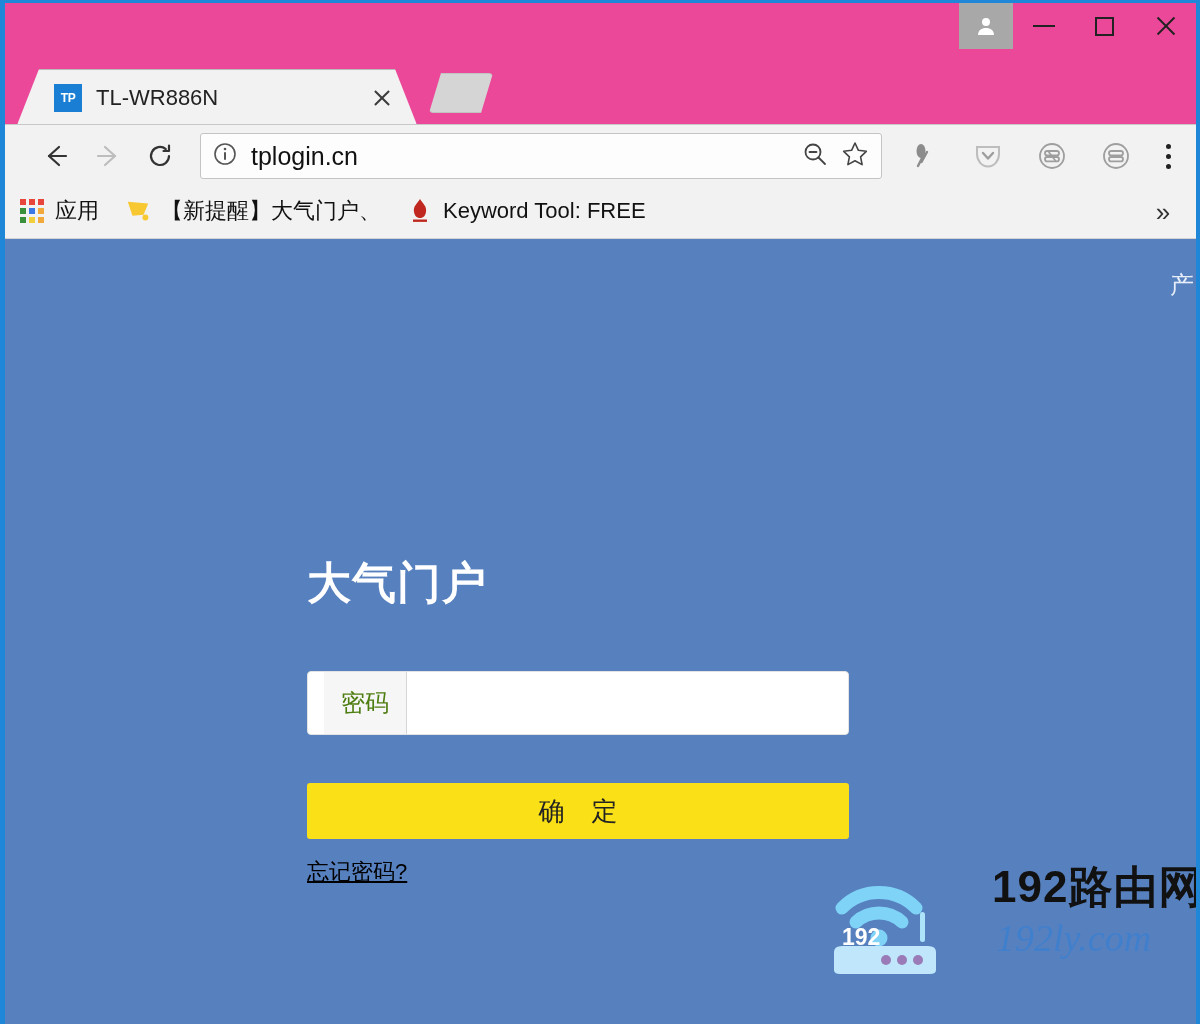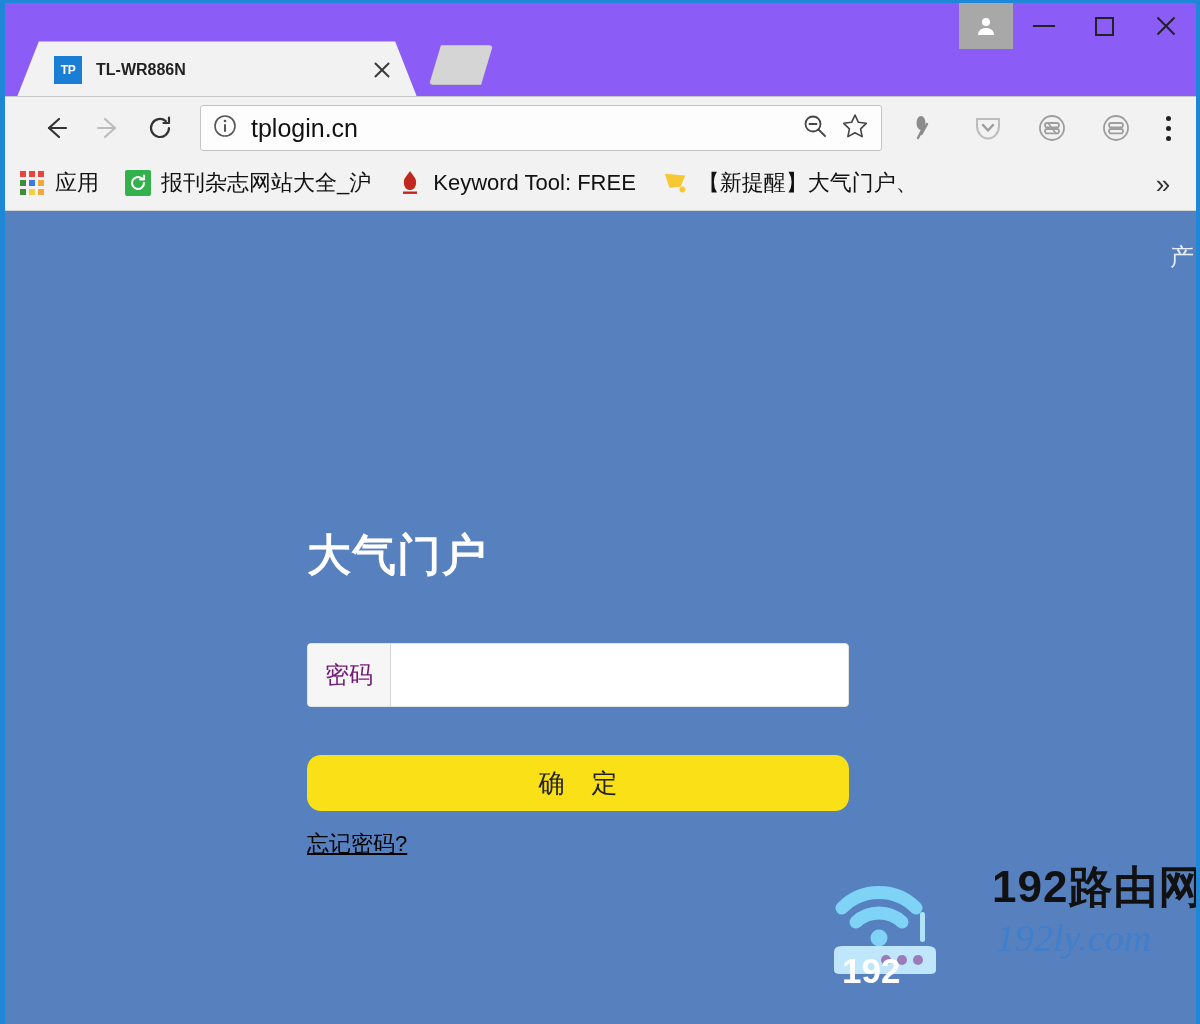--- a/index.html
+++ b/index.html
@@ -30,22 +30,22 @@
     border-right: 4px solid #1f87d8;
     box-sizing: border-box;
     background: #f2f2f2;
     display: flex;
     flex-direction: column;
   }
 
   
   .tabstrip {
     position: relative;
-    height: 94px;
-    background: #8b5cf6;
+    height: 122px;
+    background: #ec4899;
     flex: 0 0 auto;
   }
 
   .win-controls {
     position: absolute;
     right: 0; top: 0;
     height: 46px;
     display: flex;
     align-items: stretch;
   }
@@ -103,26 +103,25 @@
     width: 28px; height: 28px;
     background: #1a7fd4;
     display: flex; align-items: center; justify-content: center;
     flex: 0 0 auto;
   }
   .tab-favicon span {
     color: #fff; font-size: 12px; font-weight: bold; letter-spacing: -0.5px;
   }
   .tab-title {
     margin-left: 14px;
-    font-size: 16px;
+    font-size: 22px;
     color: #222;
     white-space: nowrap;
     overflow: hidden;
     flex: 1 1 auto;
-    font-weight: bold;
   }
   .tab-close {
     width: 40px; height: 40px;
     margin-right: 14px;
     position: relative;
     flex: 0 0 auto;
   }
   .tab-close:before, .tab-close:after {
     content:""; position:absolute; left:10px; top:19px;
     width:20px; height:2px; background:#3a3a3a;
@@ -264,43 +263,44 @@
     border: 1px solid #e3e3e3;
     box-sizing: border-box;
   }
   .pwd-label {
     width: 82px;
     background: #f6f6f6;
     display: flex;
     align-items: center;
     justify-content: center;
     font-size: 24px;
-    color: #701a75;
+    color: #4d7c0f;
     border-right: 1px solid #d6d6d6;
     flex: 0 0 auto;
+    margin-left: 16px;
   }
   .pwd-input {
     flex: 1 1 auto;
     border: none;
     outline: none;
     padding: 0 18px;
     font-size: 24px;
     color: #333;
     background: #fff;
     font-family: "Liberation Sans", "DejaVu Sans", sans-serif;
   }
   .pwd-input::placeholder { color: #a9a9a9; }
   .submit-btn {
     display: block;
     width: 100%;
     height: 56px;
     margin-top: 48px;
     background: #fae017;
     border: none;
-    border-radius: 14px;
+    border-radius: 3px;
     font-size: 26px;
     color: #222;
     letter-spacing: 10px;
     text-indent: 10px;
     cursor: pointer;
     font-family: "Liberation Sans", "DejaVu Sans", sans-serif;
   }
   .forgot-link {
     display: inline-block;
     margin-top: 18px;
@@ -339,25 +339,24 @@
     font-size: 38px;
     color: #2f7fd8;
     opacity: .55;
     font-style: italic;
     white-space: nowrap;
     font-family: "Liberation Serif", serif;
   }
   .wm-badge {
     position: absolute;
     left: 28px; top: 66px;
-    font-size: 35px;
+    font-size: 23px;
     font-weight: bold;
     color: #ffffff;
     letter-spacing: 0px;
-    margin-top: 27px;
   }
 </style>
 </head>
 <body>
 
 <div id="app">
   <div class="browser-window">
 
     <div class="tabstrip">
 
@@ -489,49 +488,39 @@
               <i style="background:#3b78e7"></i>
               <i style="background:#f2a93b"></i>
             <i style="background:#3a8f3a"></i>
               <i style="background:#f2d03b"></i>
               <i style="background:#f2a93b"></i>
           </span>
         </span>
         <span class="bm-label">应用</span>
       </div>
 
+
       <div class="bm">
         <span class="bm-ico">
-          <svg width="26" height="26" viewBox="0 0 26 26" aria-hidden="true">
-            <rect x="0" y="0" width="26" height="26" rx="2" fill="#33b14c"></rect>
-            <path d="M19 13 a6 6 0 1 1 -2.2 -4.6" fill="none" stroke="#fff" stroke-width="2.1" stroke-linecap="round"></path>
-            <path d="M19 5.5 L19 9.4 L15.1 9.4" fill="none" stroke="#fff" stroke-width="2.1" stroke-linecap="round" stroke-linejoin="round"></path>
-          </svg>
-        </span>
-        <span class="bm-label">报刊杂志网站大全_沪</span>
+          <svg width="28" height="26" viewBox="0 0 28 26" aria-hidden="true">
+            <path d="M3 3 L25 5 L20 17 L8 18 Z" fill="#f7c832"></path>
+            <circle cx="22" cy="20" r="3.2" fill="#f7c832"></circle>
+          </svg>
+        </span>
+        <span class="bm-label">【新提醒】大气门户、</span>
       </div>
 
       <div class="bm">
         <span class="bm-ico">
           <svg width="24" height="26" viewBox="0 0 24 26" aria-hidden="true">
             <path d="M12 1 C15 6 19 8 18 14 C17.3 18.5 14.5 20 12 20 C9.5 20 6.7 18.5 6 14 C5 8 9 6 12 1 Z" fill="#c0281f"></path>
             <rect x="5" y="21.5" width="14" height="2.4" fill="#c0281f"></rect>
           </svg>
         </span>
         <span class="bm-label">Keyword Tool: FREE</span>
-      </div>
-
-      <div class="bm">
-        <span class="bm-ico">
-          <svg width="28" height="26" viewBox="0 0 28 26" aria-hidden="true">
-            <path d="M3 3 L25 5 L20 17 L8 18 Z" fill="#f7c832"></path>
-            <circle cx="22" cy="20" r="3.2" fill="#f7c832"></circle>
-          </svg>
-        </span>
-        <span class="bm-label">【新提醒】大气门户、</span>
       </div>
 
       <div class="bm-overflow">»</div>
     </div>
 
     <div class="page">
 
       <div class="page-corner-text">产</div>
 
       <div class="login-wrap">

